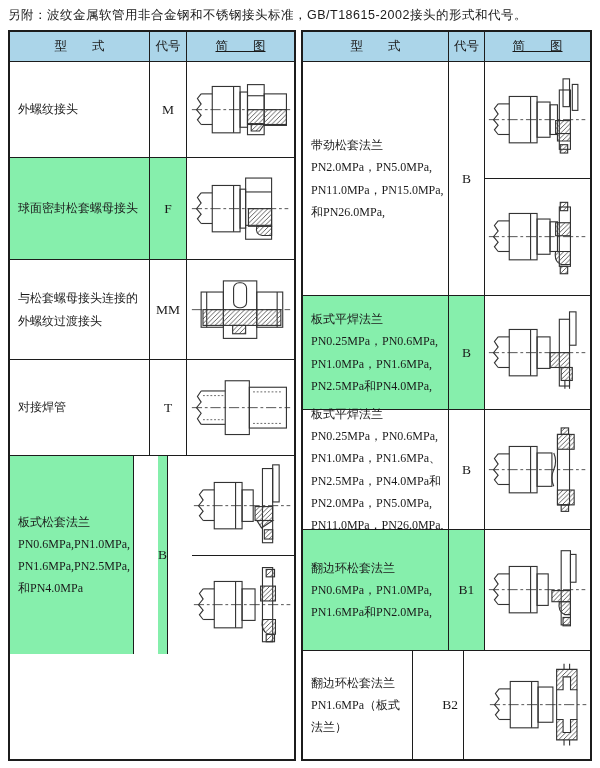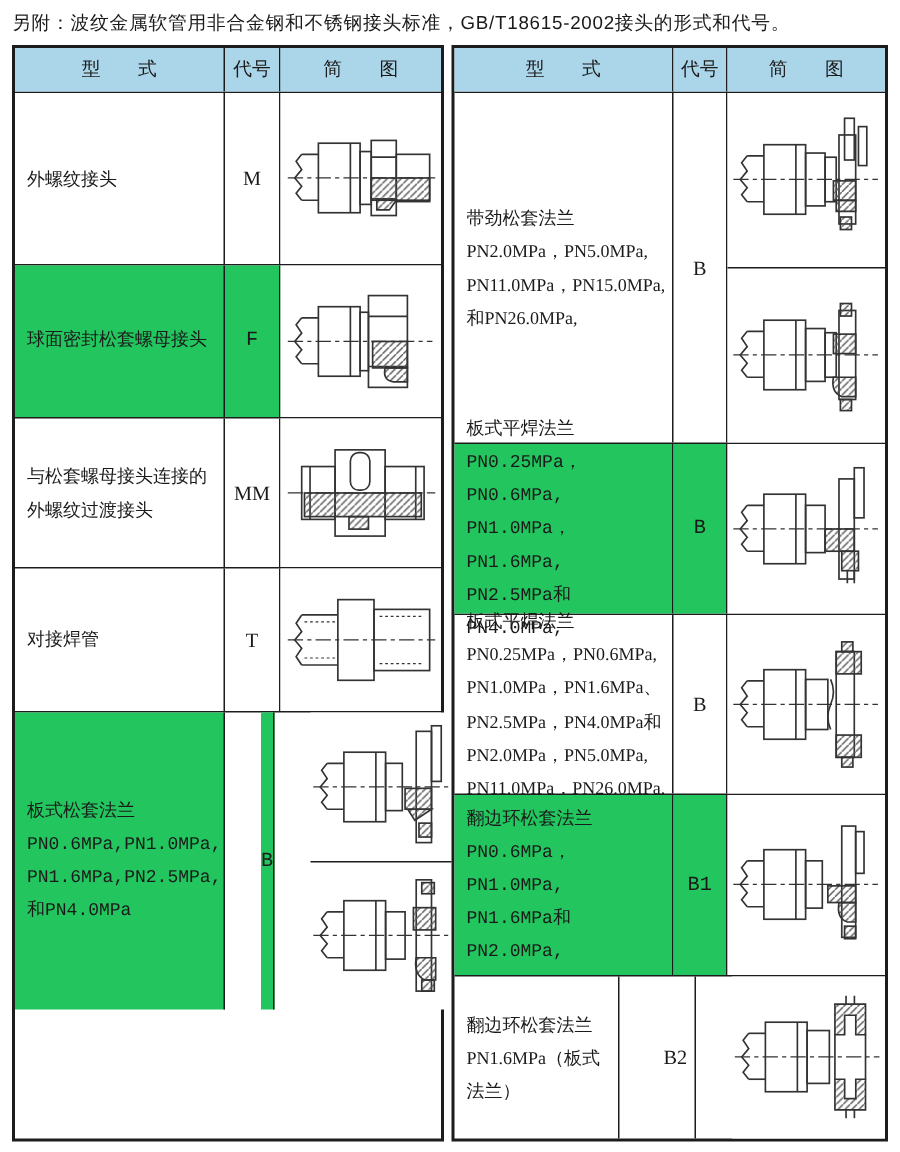--- a/index.html
+++ b/index.html
@@ -9,21 +9,21 @@
     font-size:12.5px; font-weight:normal; letter-spacing:0.5px;
     padding:7px 8px 6px 8px; white-space:nowrap;
   }
   .tables { display:flex; gap:5px; padding:0 8px; }
   .tbl { border:2px solid #1c1c1c; background:#fff; }
   .tbl-left  { width:288px; }
   .tbl-right { width:291px; }
   .row { display:flex; border-bottom:1px solid #1c1c1c; }
   .tbl .row:last-child { border-bottom:none;gap:24px; }
   .cell { border-right:1px solid #1c1c1c; }
-  .cell:last-child { border-right:none; }
+  .cell:last-child { border-right:none;text-decoration:underline; }
   .type {
     display:flex; align-items:center;
     padding:4px 3px 4px 8px;
     font-family:"Liberation Serif", serif;
     font-size:12px; line-height:1.85; white-space:pre-line;
   }
   .tbl-left  .type { width:140px; }
   .tbl-right .type { width:146px; }
   .code {
     display:flex; align-items:center; justify-content:center;
@@ -34,21 +34,21 @@
   .diag { flex:1; display:flex; flex-direction:column; background:#fff; }
   .dsub { flex:1; display:flex; align-items:center; justify-content:center; overflow:hidden; }
   .dsub + .dsub { border-top:1px solid #1c1c1c; }
   .header .cell {
     background:#abd5e9;
     display:flex; align-items:center; justify-content:center;
     font-family:"Liberation Serif", serif;
     font-size:12.5px; padding:0;
     white-space:pre; line-height:1;
   }
-  .hl .type, .hl .code { background:#22c55e;font-family:Liberation Mono, monospace; }
+  .hl .type, .hl .code { background:#86efac; }
   svg.dg { display:block; }
 </style>
 </head>
 <body>
 
 <svg width="0" height="0" style="position:absolute">
   <defs>
     <pattern id="hatch" width="5" height="5" patternUnits="userSpaceOnUse">
       <path d="M0,5 L5,0" stroke="#555" stroke-width="1"></path>
     </pattern>
@@ -60,21 +60,21 @@
 <div class="tables">
 
   <div class="tbl tbl-left">
 
     <div class="row header" style="height:30px">
       <div class="cell type">型　　式</div>
       <div class="cell code">代号</div>
       <div class="cell diag">简　　图</div>
     </div>
 
-    <div class="row" style="height:115px">
+    <div class="row" style="height:96px">
       <div class="cell type">外螺纹接头</div>
       <div class="cell code">M</div>
       <div class="cell diag">
         <div class="dsub">
           <svg class="dg" width="102" viewBox="0 0 110 92">
             <g stroke="#333" fill="none" stroke-width="1.2">
               <path d="M12,29 l-4,5 4,6 -5,6 5,6 -4,5 4,5"></path>
               <line x1="12" y1="29" x2="24" y2="29"></line>
                 <line x1="12" y1="62" x2="24" y2="62"></line>
               <rect x="24" y="21" width="30" height="50"></rect>

